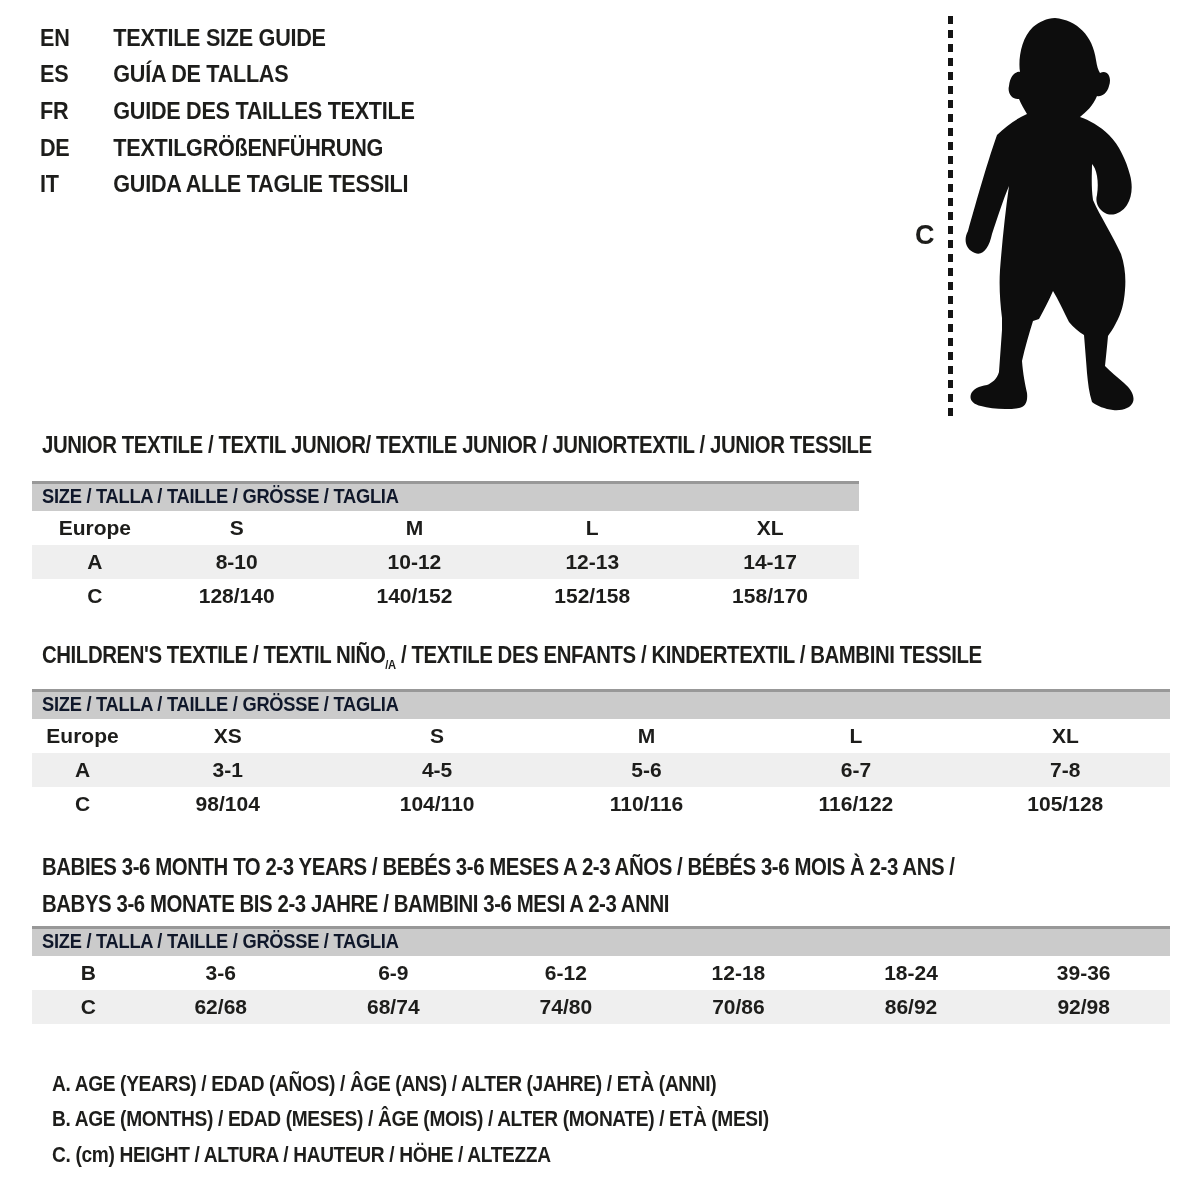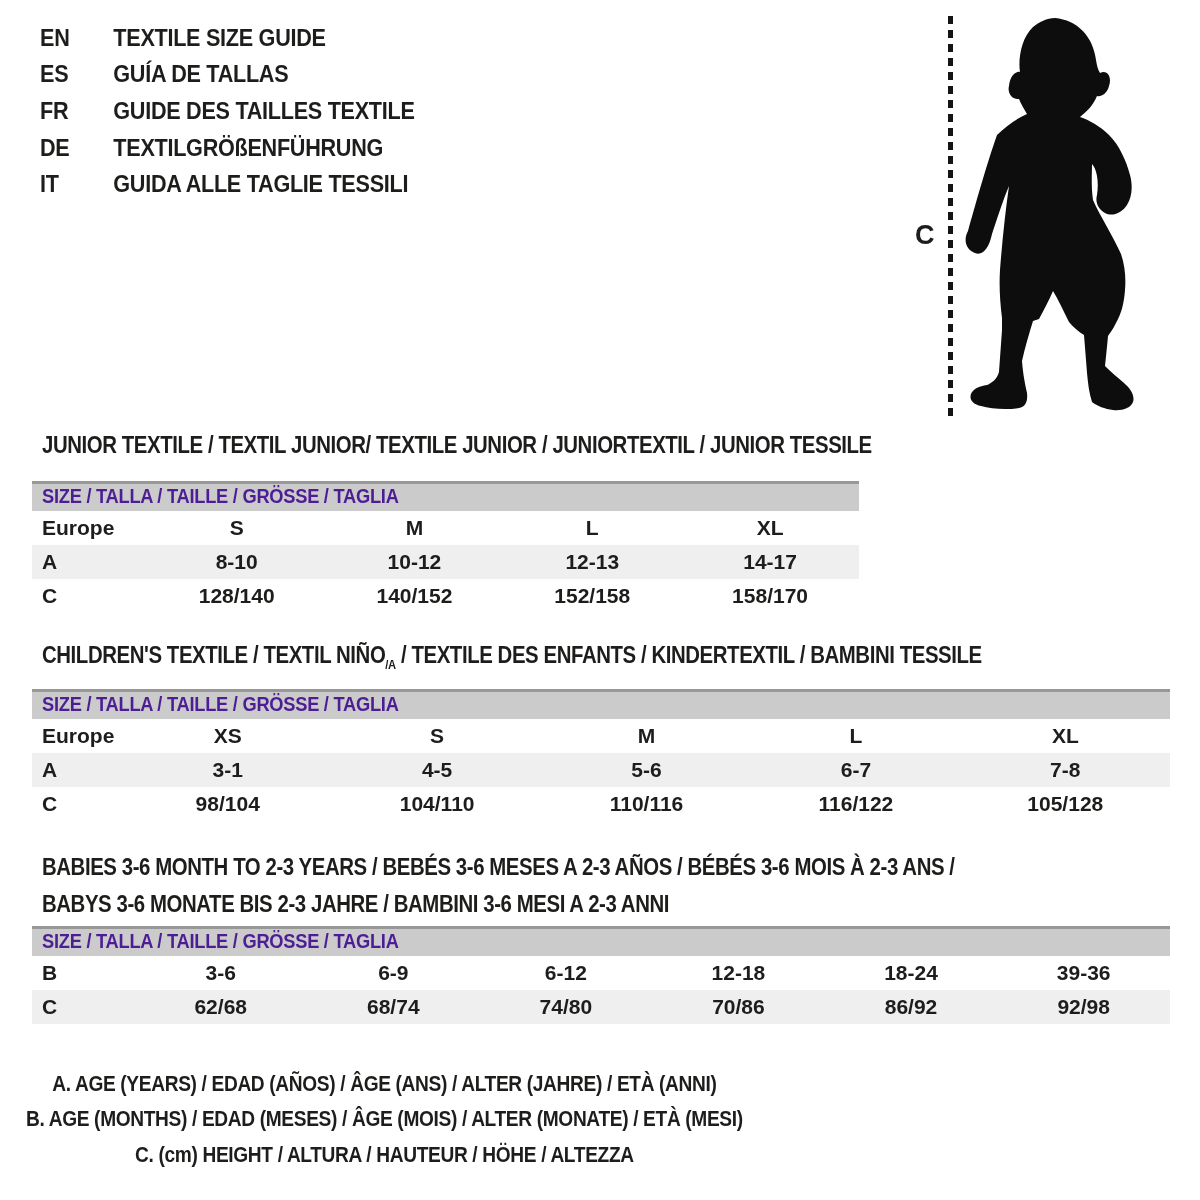--- a/index.html
+++ b/index.html
@@ -40,36 +40,36 @@
   }
   .sec-title.two-line { line-height:36.5px; }
   .sub-ab { font-size:0.55em; vertical-align:sub; }
 
   
   .size-table {
     position:absolute; border-collapse:collapse; table-layout:fixed;
     font-size:21px; font-weight:bold;
   }
   .size-table td { height:34px; text-align:center; vertical-align:middle; }
-  .size-table td:first-child { text-align:left; padding-left:10px; }
+  .size-table td:first-child { text-align:center; padding-left:10px; }
   .size-table tr.hdr td {
     background:#cbcbcb; border-top:3px solid #989898;
-    height:28px; text-align:left; padding:0 0 2px 10px; color:#4c1d95;
+    height:28px; text-align:left; padding:0 0 2px 10px; color:#0f172a;
   }
   .size-table tr.shaded td { background:#efefef; }
   .cond {
     display:inline-block; transform:scaleX(0.87); transform-origin:left center;
     white-space:nowrap; letter-spacing:-0.3px;
   }
   .t1 { left:32px; top:481px; width:827px; }
   .t2 { left:32px; top:689px; width:1138px; }
   .t3 { left:32px; top:926px; width:1138px; }
 
   
-  .legend { position:absolute; left:26px; top:1066px;text-align:center; }
+  .legend { position:absolute; left:52px; top:1066px; }
   .legend-line {
     font-size:22px; font-weight:bold; letter-spacing:-0.4px;
     line-height:35.3px; transform:scaleX(0.87); transform-origin:left center;
     white-space:nowrap;
   }
 </style>
 </head>
 <body>
 
 <div class="lang-block">

